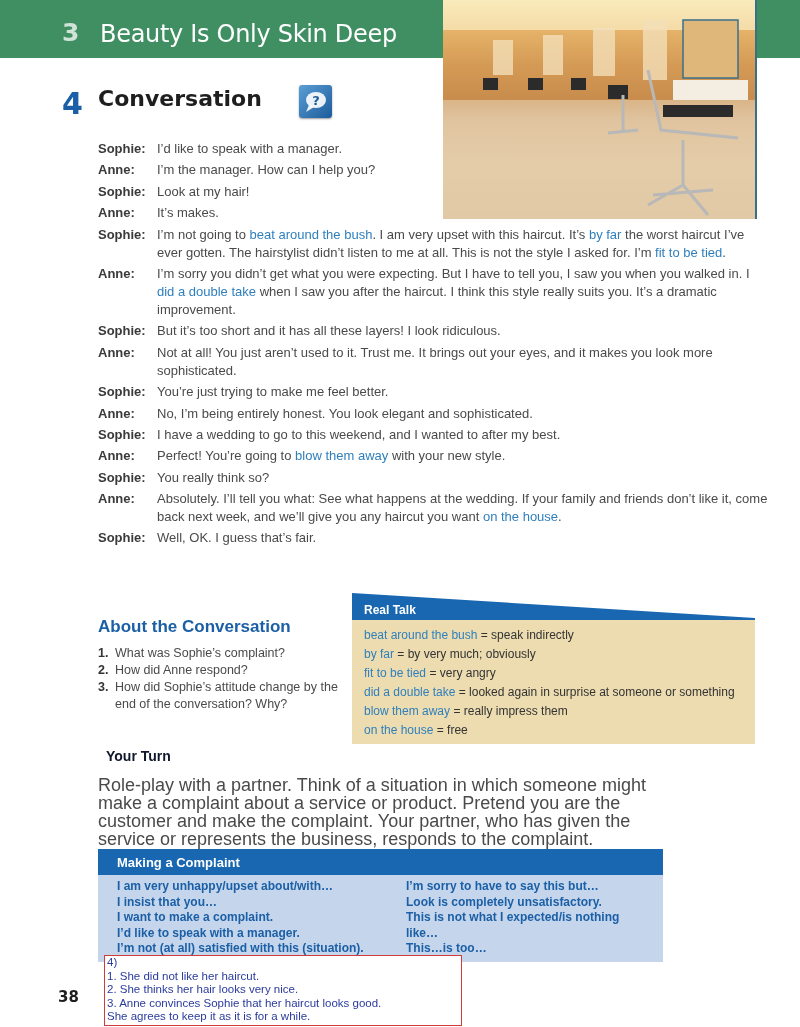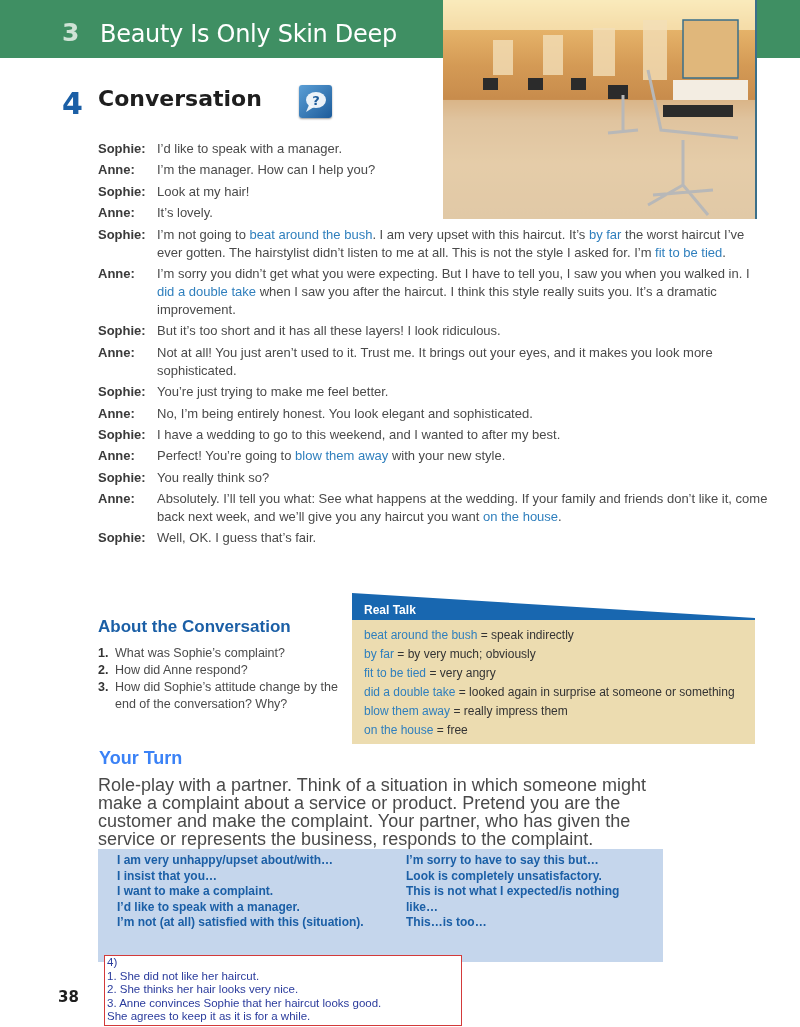--- a/index.html
+++ b/index.html
@@ -29,21 +29,21 @@
   .about-title { position: absolute; left: 98px; top: 617px; font-size: 17px; font-weight: bold; color: #1b5fa6; }
   .about-list { position: absolute; left: 98px; top: 645px; width: 250px; font-size: 12.5px; line-height: 17px; color: #4a4a4a; list-style: none; }
   .about-list li { display: flex; }
   .about-list .num { width: 17px; flex: none; font-weight: bold; color: #333; }
 
   .rt-box { position: absolute; left: 352px; top: 593px; width: 378px; height: 151px; }
   .rt-header { position: absolute; left: 0; top: 0; width: 403px; height: 27px; }
   .rt-label { position: absolute; left: 12px; top: 10px; font-size: 12px; font-weight: bold; color: #ffffff; }
   .rt-body { position: absolute; left: 0; top: 27px; width: 403px; height: 124px; background: #ecdcb0; padding: 6px 12px; font-size: 12px; line-height: 19px; color: #333; }
 
-  .yt-title { position: absolute; left: 99px; top: 748px; font-size: 18px; font-weight: bold; color: #3b82f6; }
+  .yt-title { position: absolute; left: 106px; top: 748px; font-size: 14px; font-weight: bold; color: #0f172a; }
   .yt-text { position: absolute; left: 98px; top: 776px; width: 580px; font-size: 18px; line-height: 18px; color: #4a4a4a; }
 
   .mc-box { position: absolute; left: 98px; top: 849px; width: 565px; height: 113px; background: #c5d6ec; }
   .mc-header { height: 26px; background: #1867b0; padding: 6px 19px; font-size: 13px; font-weight: bold; color: #ffffff; }
   .mc-cols { display: flex; padding: 4px 19px 0 19px; font-size: 12px; line-height: 15.5px; font-weight: bold; color: #1b5fa6; }
   .mc-col-a { width: 289px; }
   .mc-col-b { flex: 1; }
 
   .page-num { position: absolute; left: 58px; top: 988px; font-size: 15px; font-weight: bold; color: #1e1e1e; font-family: "DejaVu Sans", sans-serif; }
 
@@ -100,21 +100,21 @@
     <div class="line">
       <span class="speaker">Anne:</span>
       <span class="speech"><span>I’m the manager. How can I help you?</span></span>
     </div>
     <div class="line">
       <span class="speaker">Sophie:</span>
       <span class="speech"><span>Look at my hair!</span></span>
     </div>
     <div class="line">
       <span class="speaker">Anne:</span>
-      <span class="speech"><span>It’s lovely.</span></span>
+      <span class="speech"><span>It’s makes.</span></span>
     </div>
     <div class="line">
       <span class="speaker">Sophie:</span>
       <span class="speech"><span>I’m not going to </span><span class="idiom">beat around the bush</span><span>. I am very upset with this haircut. It’s </span><span class="idiom">by far</span><span> the worst haircut I’ve ever gotten. The hairstylist didn’t listen to me at all. This is not the style I asked for. I’m </span><span class="idiom">fit to be tied</span><span>.</span></span>
     </div>
     <div class="line">
       <span class="speaker">Anne:</span>
       <span class="speech"><span>I’m sorry you didn’t get what you were expecting. But I have to tell you, I saw you when you walked in. I </span><span class="idiom">did a double take</span><span> when I saw you after the haircut. I think this style really suits you. It’s a dramatic improvement.</span></span>
     </div>
     <div class="line">
@@ -183,20 +183,21 @@
       <div><span class="idiom">did a double take</span><span> = looked again in surprise at someone or something</span></div>
       <div><span class="idiom">blow them away</span><span> = really impress them</span></div>
       <div><span class="idiom">on the house</span><span> = free</span></div>
     </div>
 </div>
 
 <h3 class="yt-title">Your Turn</h3>
 <p class="yt-text">Role-play with a partner. Think of a situation in which someone might make a complaint about a service or product. Pretend you are the customer and make the complaint. Your partner, who has given the service or represents the business, responds to the complaint.</p>
 
 <div class="mc-box">
+  <div class="mc-header">Making a Complaint</div>
   <div class="mc-cols">
     <div class="mc-col-a" id="mc-col-a">
         <div>I am very unhappy/upset about/with…</div>
         <div>I insist that you…</div>
         <div>I want to make a complaint.</div>
         <div>I’d like to speak with a manager.</div>
         <div>I’m not (at all) satisfied with this (situation).</div>
       </div>
     <div class="mc-col-b" id="mc-col-b">
         <div>I’m sorry to have to say this but…</div>

